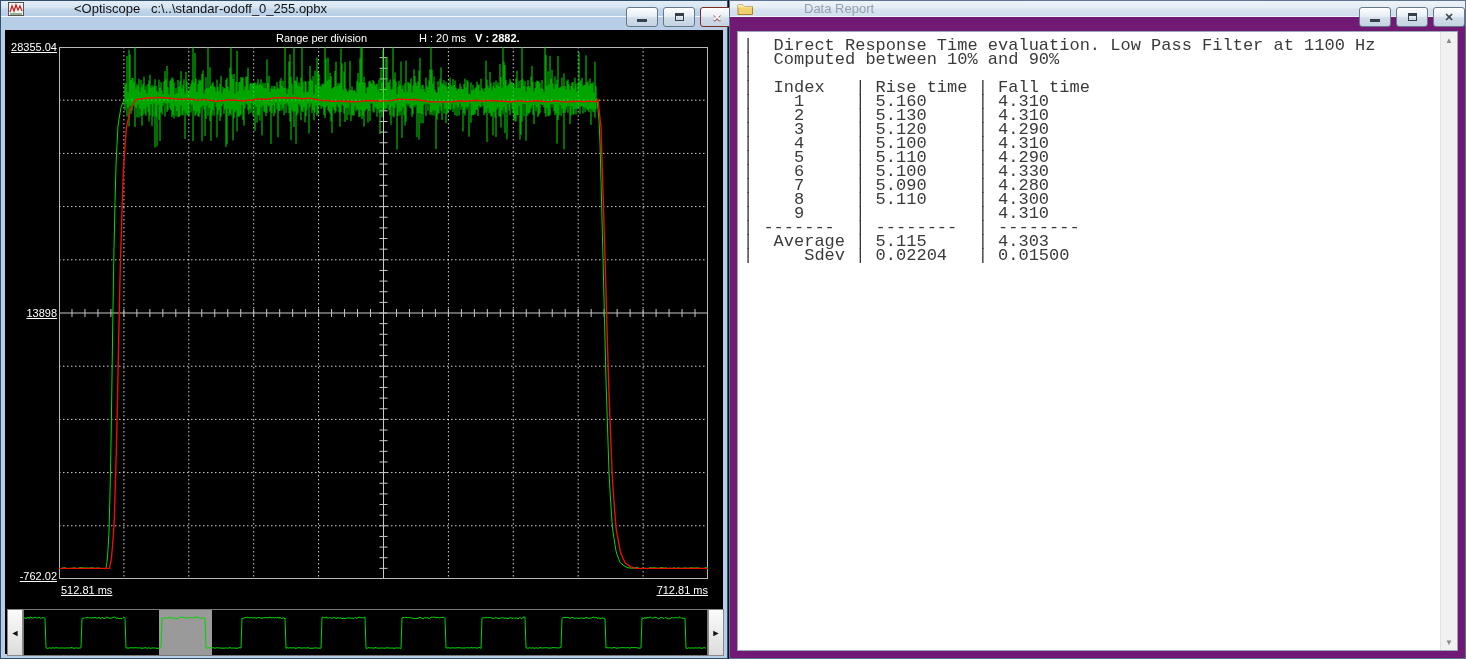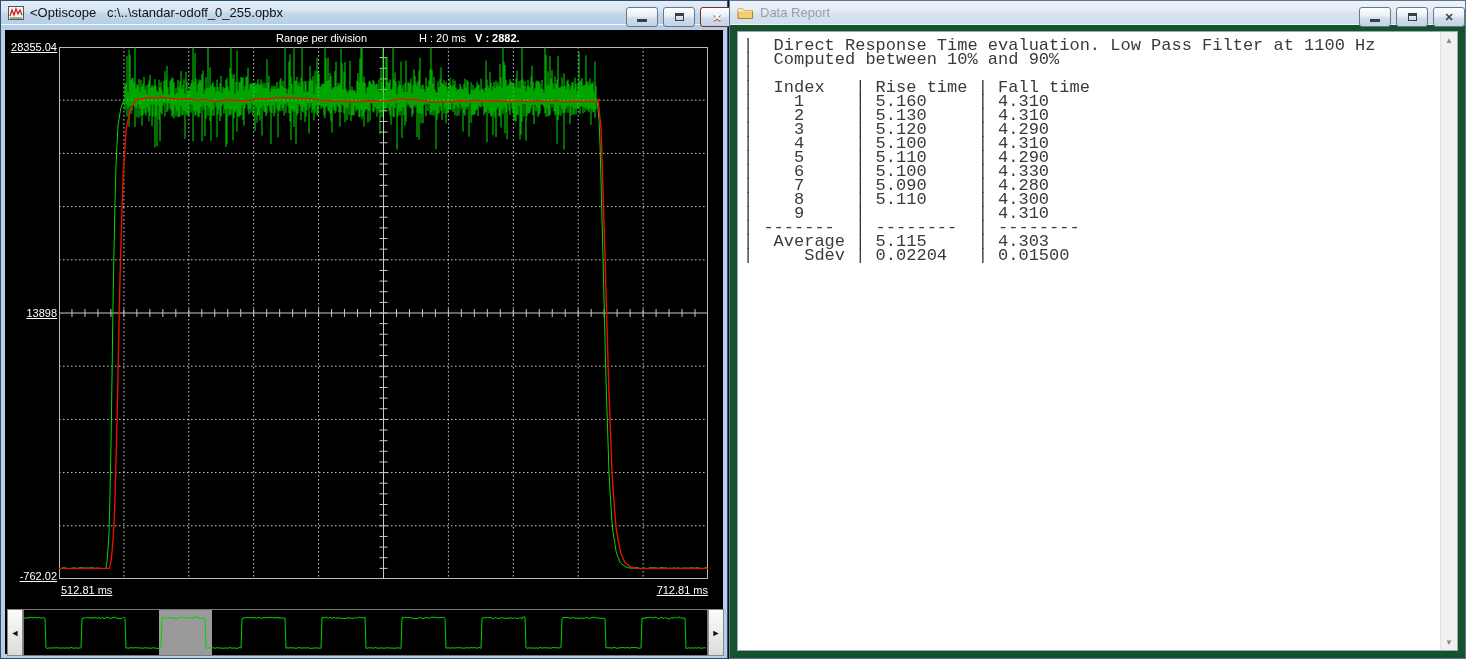--- a/index.html
+++ b/index.html
@@ -1,24 +1,24 @@
 <!DOCTYPE html>
 <html><head>
 <meta charset="utf-8">
 <style>
   html,body{margin:0;padding:0;}
   body{width:1466px;height:659px;position:relative;background:#101010;overflow:hidden;
        font-family:"Liberation Sans", sans-serif;}
   .window{position:absolute;top:0;height:659px;box-sizing:border-box;border:1px solid #31506d;}
   #opti-win{left:0;width:728px;background:#b7cee6;}
-  #report-win{left:729px;width:737px;background:#14532d;border-color:#5a7linear;border-color:#5d7robot;border-color:#5d7590;}
-  .titlebar{position:absolute;left:0;top:0;right:0;height:24px;display:flex;align-items:center;
+  #report-win{left:729px;width:737px;background:#701a75;border-color:#5a7linear;border-color:#5d7robot;border-color:#5d7590;}
+  .titlebar{position:absolute;left:0;top:0;right:0;height:16px;display:flex;align-items:center;
             padding-left:7px;box-sizing:border-box;
             background:linear-gradient(180deg,#e3edf7 0%,#d6e4f2 45%,#c3d7ea 55%,#b7cee6 100%);
-            border-bottom:1px solid #f6fafd;}
+            border-bottom:1px solid #f6fafd;gap:44px;}
   #report-win .titlebar{background:linear-gradient(180deg,#eef3f9 0%,#e4ecf5 45%,#d8e3ef 55%,#d0deec 100%);
             border-bottom:1px solid #eef3f8;}
   .title-text{font-size:13px;color:#111;margin-left:6px;white-space:pre;}
   #report-win .title-text{color:#93a0ac;}
   .cap-btns{position:absolute;top:6px;display:flex;gap:5px;}
   #opti-win .cap-btns{left:625px;}
   #report-win .cap-btns{left:629px;}
   .cap-btn{width:30px;height:18px;border:1px solid #66788a;border-radius:3px;
            background:linear-gradient(180deg,#fdfeff 0%,#e8eff6 45%,#d2dde9 55%,#c4d3e2 100%);
            display:flex;align-items:center;justify-content:center;box-shadow:inset 0 1px 0 #fff;}

